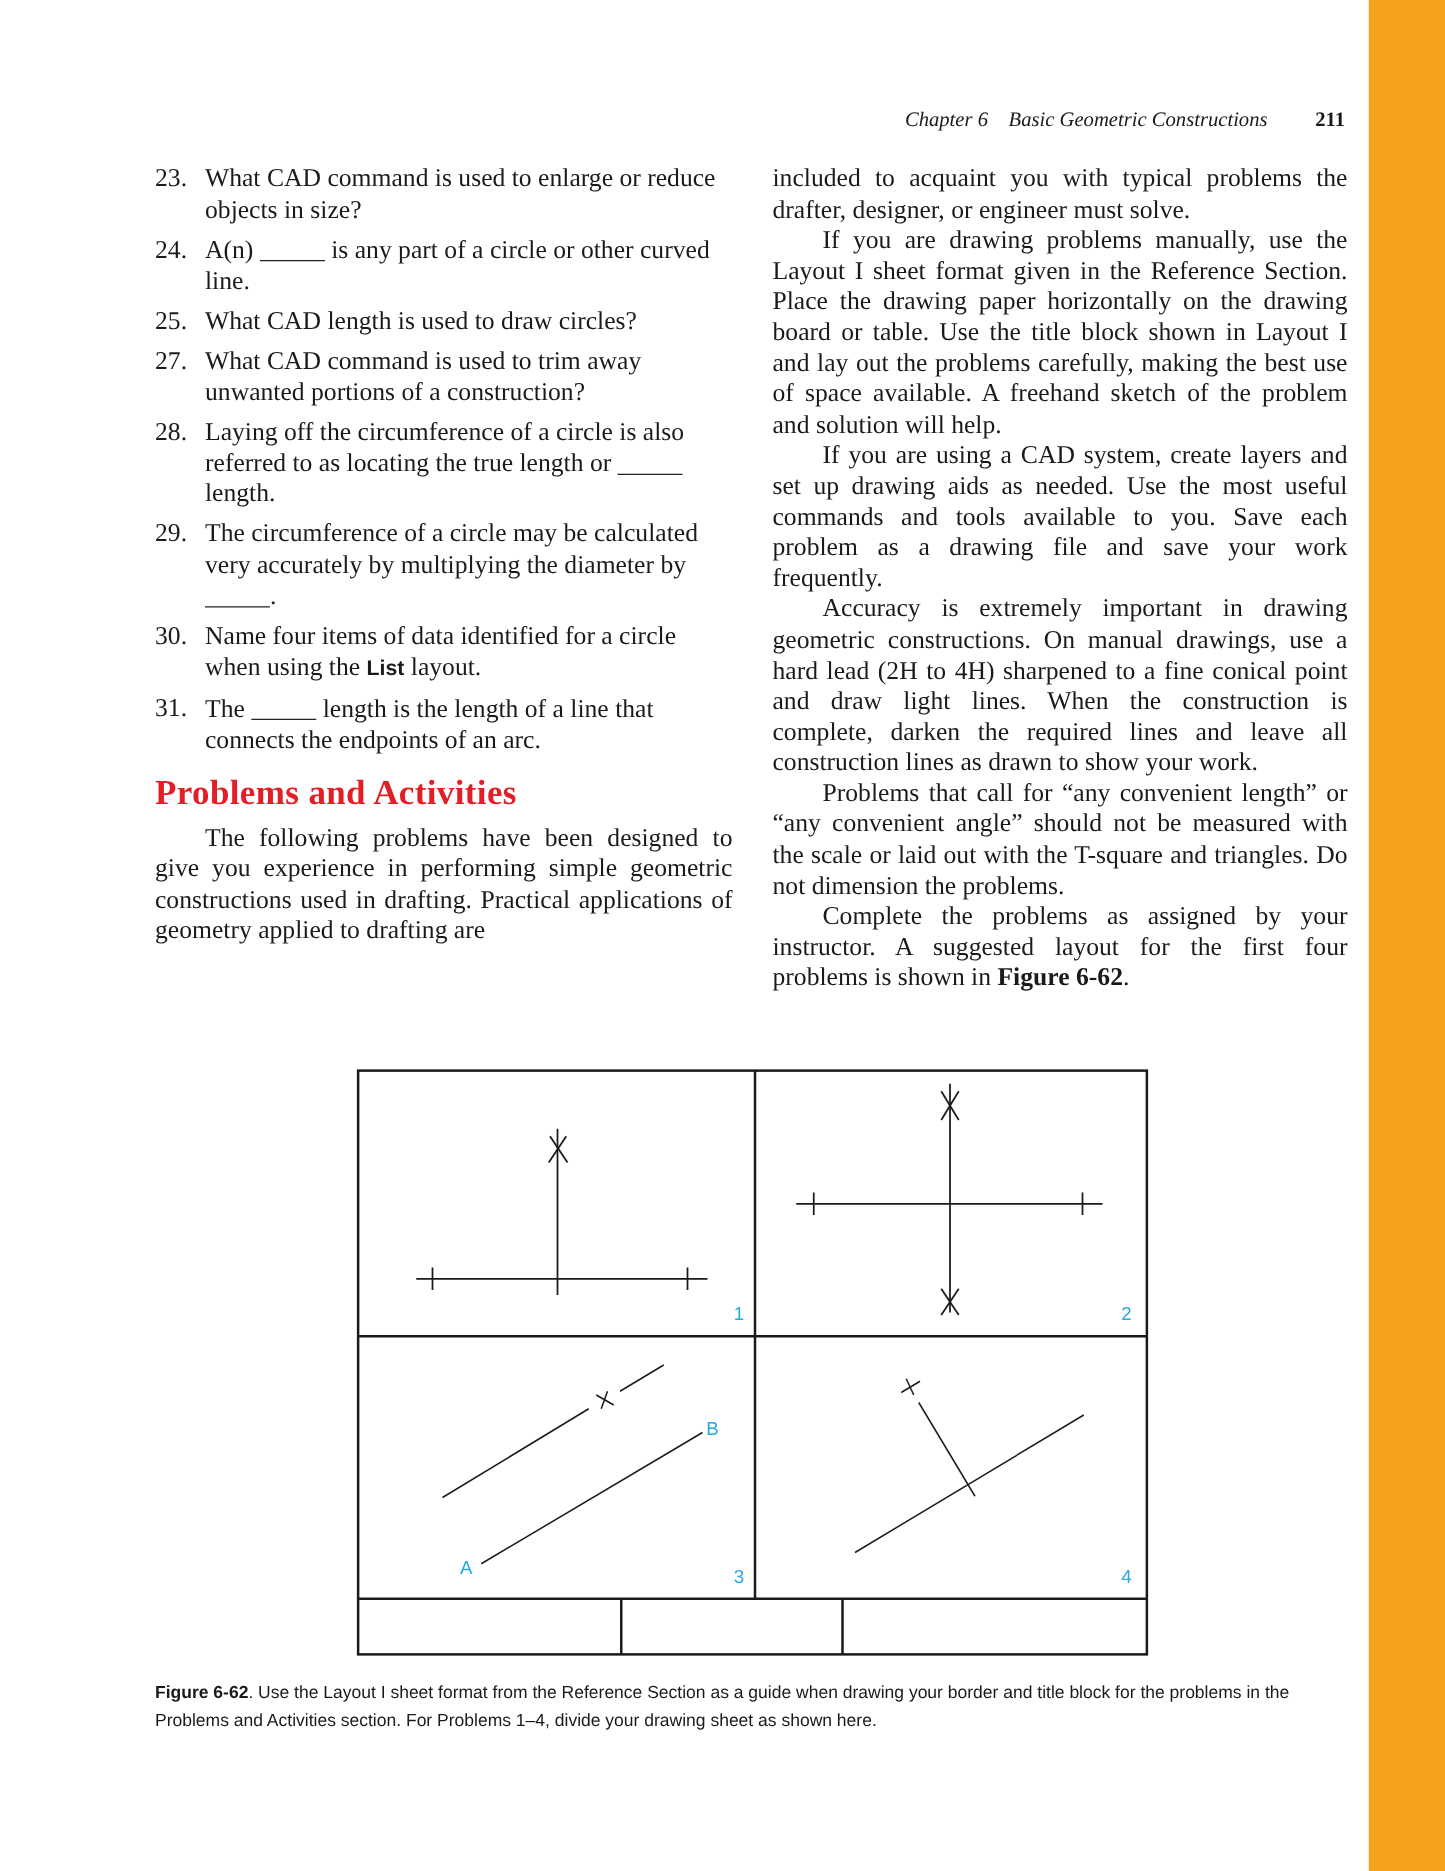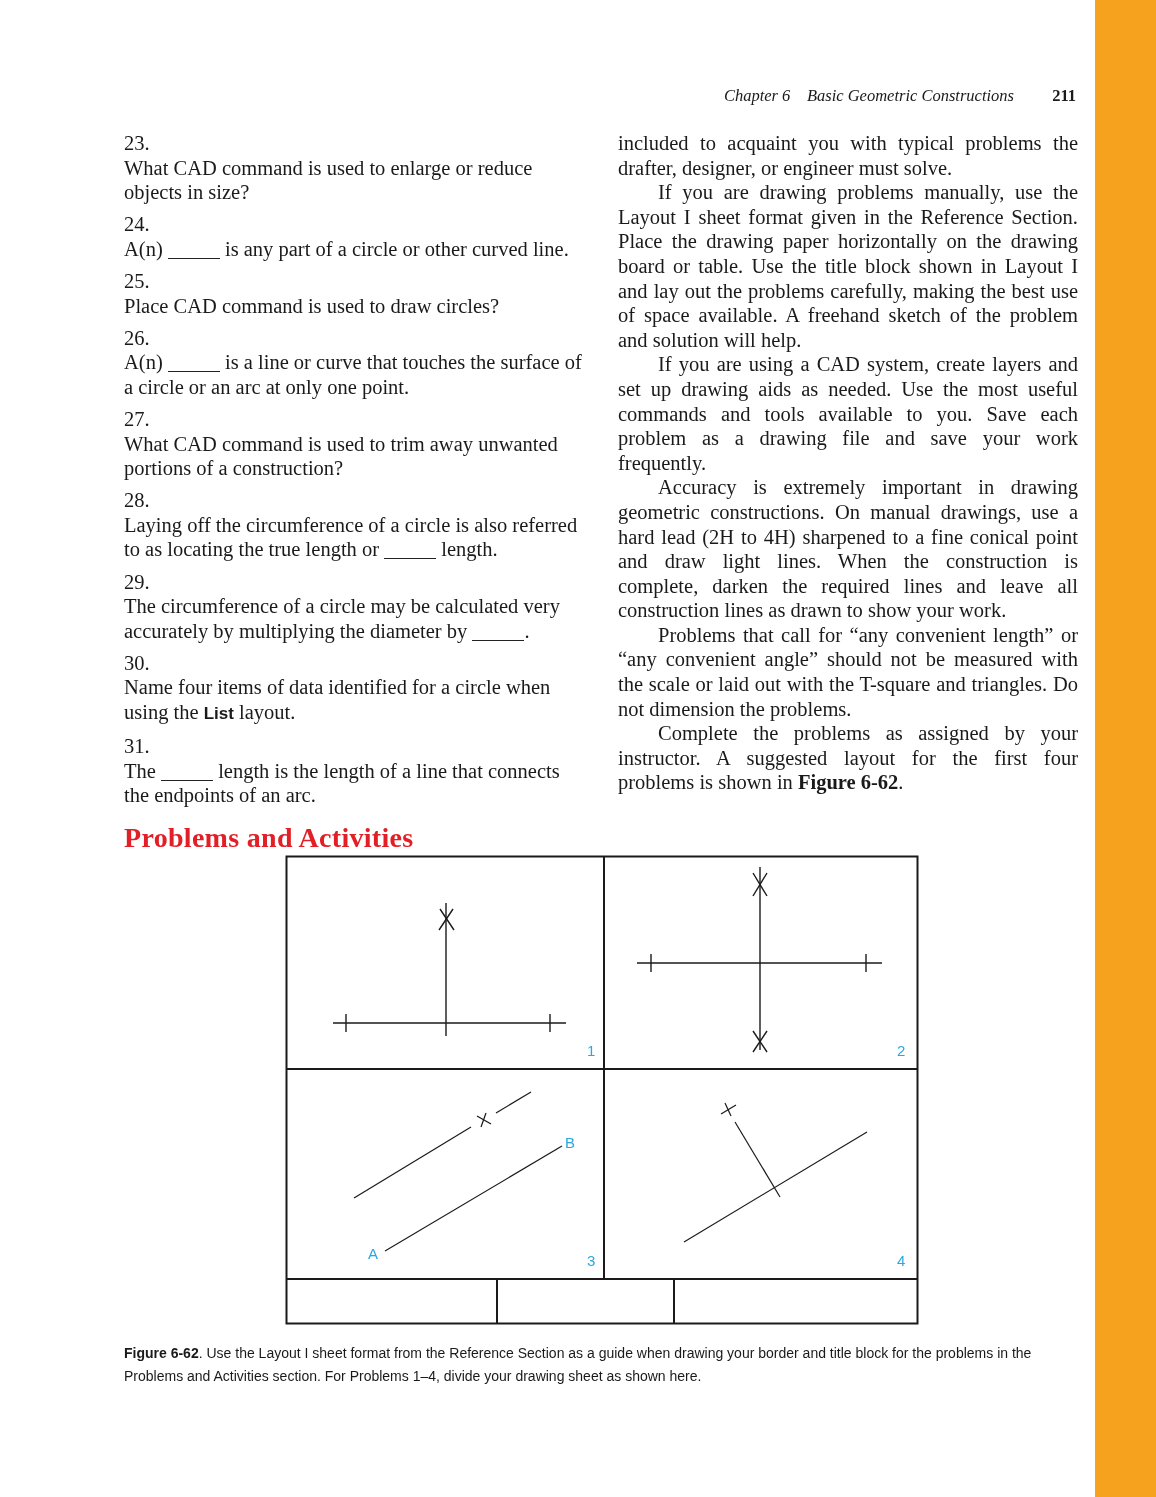--- a/index.html
+++ b/index.html
@@ -4,21 +4,21 @@
 <style>
   html, body { margin:0; padding:0; background:#ffffff; }
   body { width:1156px; height:1497px; position:relative; overflow:hidden; font-family:"DejaVu Serif", serif; color:#1a1a1a; }
   .side-tab { position:absolute; left:1095px; top:0; width:61px; height:1497px; background:#f7a21e; }
   .running-head { position:absolute; top:86px; right:80px; font-size:16.5px; white-space:nowrap; font-family:"Liberation Serif", serif; }
   .running-head .chap { font-style:italic; }
   .running-head .pg { font-weight:bold; margin-left:34px; }
   .col { position:absolute; font-family:"Liberation Serif", serif; font-size:20.5px; line-height:24.6px; }
   .col-left { left:124px; top:131px; width:462px; }
   .col-right { left:618px; top:131px; width:460px; }
-  .q { display:flex; margin-bottom:7.5px;flex-direction:column; }
+  .q { display:flex; margin-bottom:7.5px; }
   .q .num { width:40px; flex:none; text-align:left; }
   .q .txt { flex:1; }
   .blank { display:inline-block; width:52px; border-bottom:1px solid #222; height:1em; vertical-align:-3px; }
   .cmd { font-family:"Liberation Sans", sans-serif; font-weight:bold; font-size:17px;margin-top:38px; }
   .section-title { color:#e21f26; font-weight:bold; font-size:28px; line-height:32px; margin-top:14px; margin-bottom:8px; letter-spacing:0.3px; }
   .para { text-align:justify; text-indent:40px; margin:0; }
   .para.noindent { text-indent:0; }
   .figref { font-weight:bold; }
   .figure { position:absolute; left:0; top:0; width:1156px; height:1497px; pointer-events:none; }
   .figure svg { position:absolute; left:0; top:0; }
@@ -42,25 +42,21 @@
       <div class="q">
         <span class="num">23.</span>
         <span class="txt"><span>What CAD command is used to enlarge or reduce objects in size?</span></span>
       </div>
       <div class="q">
         <span class="num">24.</span>
         <span class="txt"><span>A(n) </span><span class="blank"></span><span> is any part of a circle or other curved line.</span></span>
       </div>
       <div class="q">
         <span class="num">25.</span>
-        <span class="txt"><span>Place CAD command is used to draw circles?</span></span>
-      </div>
-      <div class="q">
-        <span class="num">26.</span>
-        <span class="txt"><span>A(n) </span><span class="blank"></span><span> is a line or curve that touches the surface of a circle or an arc at only one point.</span></span>
+        <span class="txt"><span>What CAD length is used to draw circles?</span></span>
       </div>
       <div class="q">
         <span class="num">27.</span>
         <span class="txt"><span>What CAD command is used to trim away unwanted portions of a construction?</span></span>
       </div>
       <div class="q">
         <span class="num">28.</span>
         <span class="txt"><span>Laying off the circumference of a circle is also referred to as locating the true length or </span><span class="blank"></span><span> length.</span></span>
       </div>
       <div class="q">
@@ -70,20 +66,21 @@
       <div class="q">
         <span class="num">30.</span>
         <span class="txt"><span>Name four items of data identified for a circle when using the </span><span class="cmd">List</span><span> layout.</span></span>
       </div>
       <div class="q">
         <span class="num">31.</span>
         <span class="txt"><span>The </span><span class="blank"></span><span> length is the length of a line that connects the endpoints of an arc.</span></span>
       </div>
     </div>
   <div class="section-title">Problems and Activities</div>
+  <p class="para">The following problems have been designed to give you experience in performing simple geometric constructions used in drafting. Practical applications of geometry applied to drafting are</p>
 </div>
 
 <div class="col col-right">
   <p class="para noindent">included to acquaint you with typical problems the drafter, designer, or engineer must solve.</p>
   <p class="para">If you are drawing problems manually, use the Layout I sheet format given in the Reference Section. Place the drawing paper horizontally on the drawing board or table. Use the title block shown in Layout I and lay out the problems carefully, making the best use of space available. A freehand sketch of the problem and solution will help.</p>
   <p class="para">If you are using a CAD system, create layers and set up drawing aids as needed. Use the most useful commands and tools available to you. Save each problem as a drawing file and save your work frequently.</p>
   <p class="para">Accuracy is extremely important in drawing geometric constructions. On manual drawings, use a hard lead (2H to 4H) sharpened to a fine conical point and draw light lines. When the construction is complete, darken the required lines and leave all construction lines as drawn to show your work.</p>
   <p class="para">Problems that call for “any convenient length” or “any convenient angle” should not be measured with the scale or laid out with the T-square and triangles. Do not dimension the problems.</p>
   <p class="para"><span>Complete the problems as assigned by your instructor. A suggested layout for the first four problems is shown in </span><span class="figref">Figure 6-62</span><span>.</span></p>
 </div>

